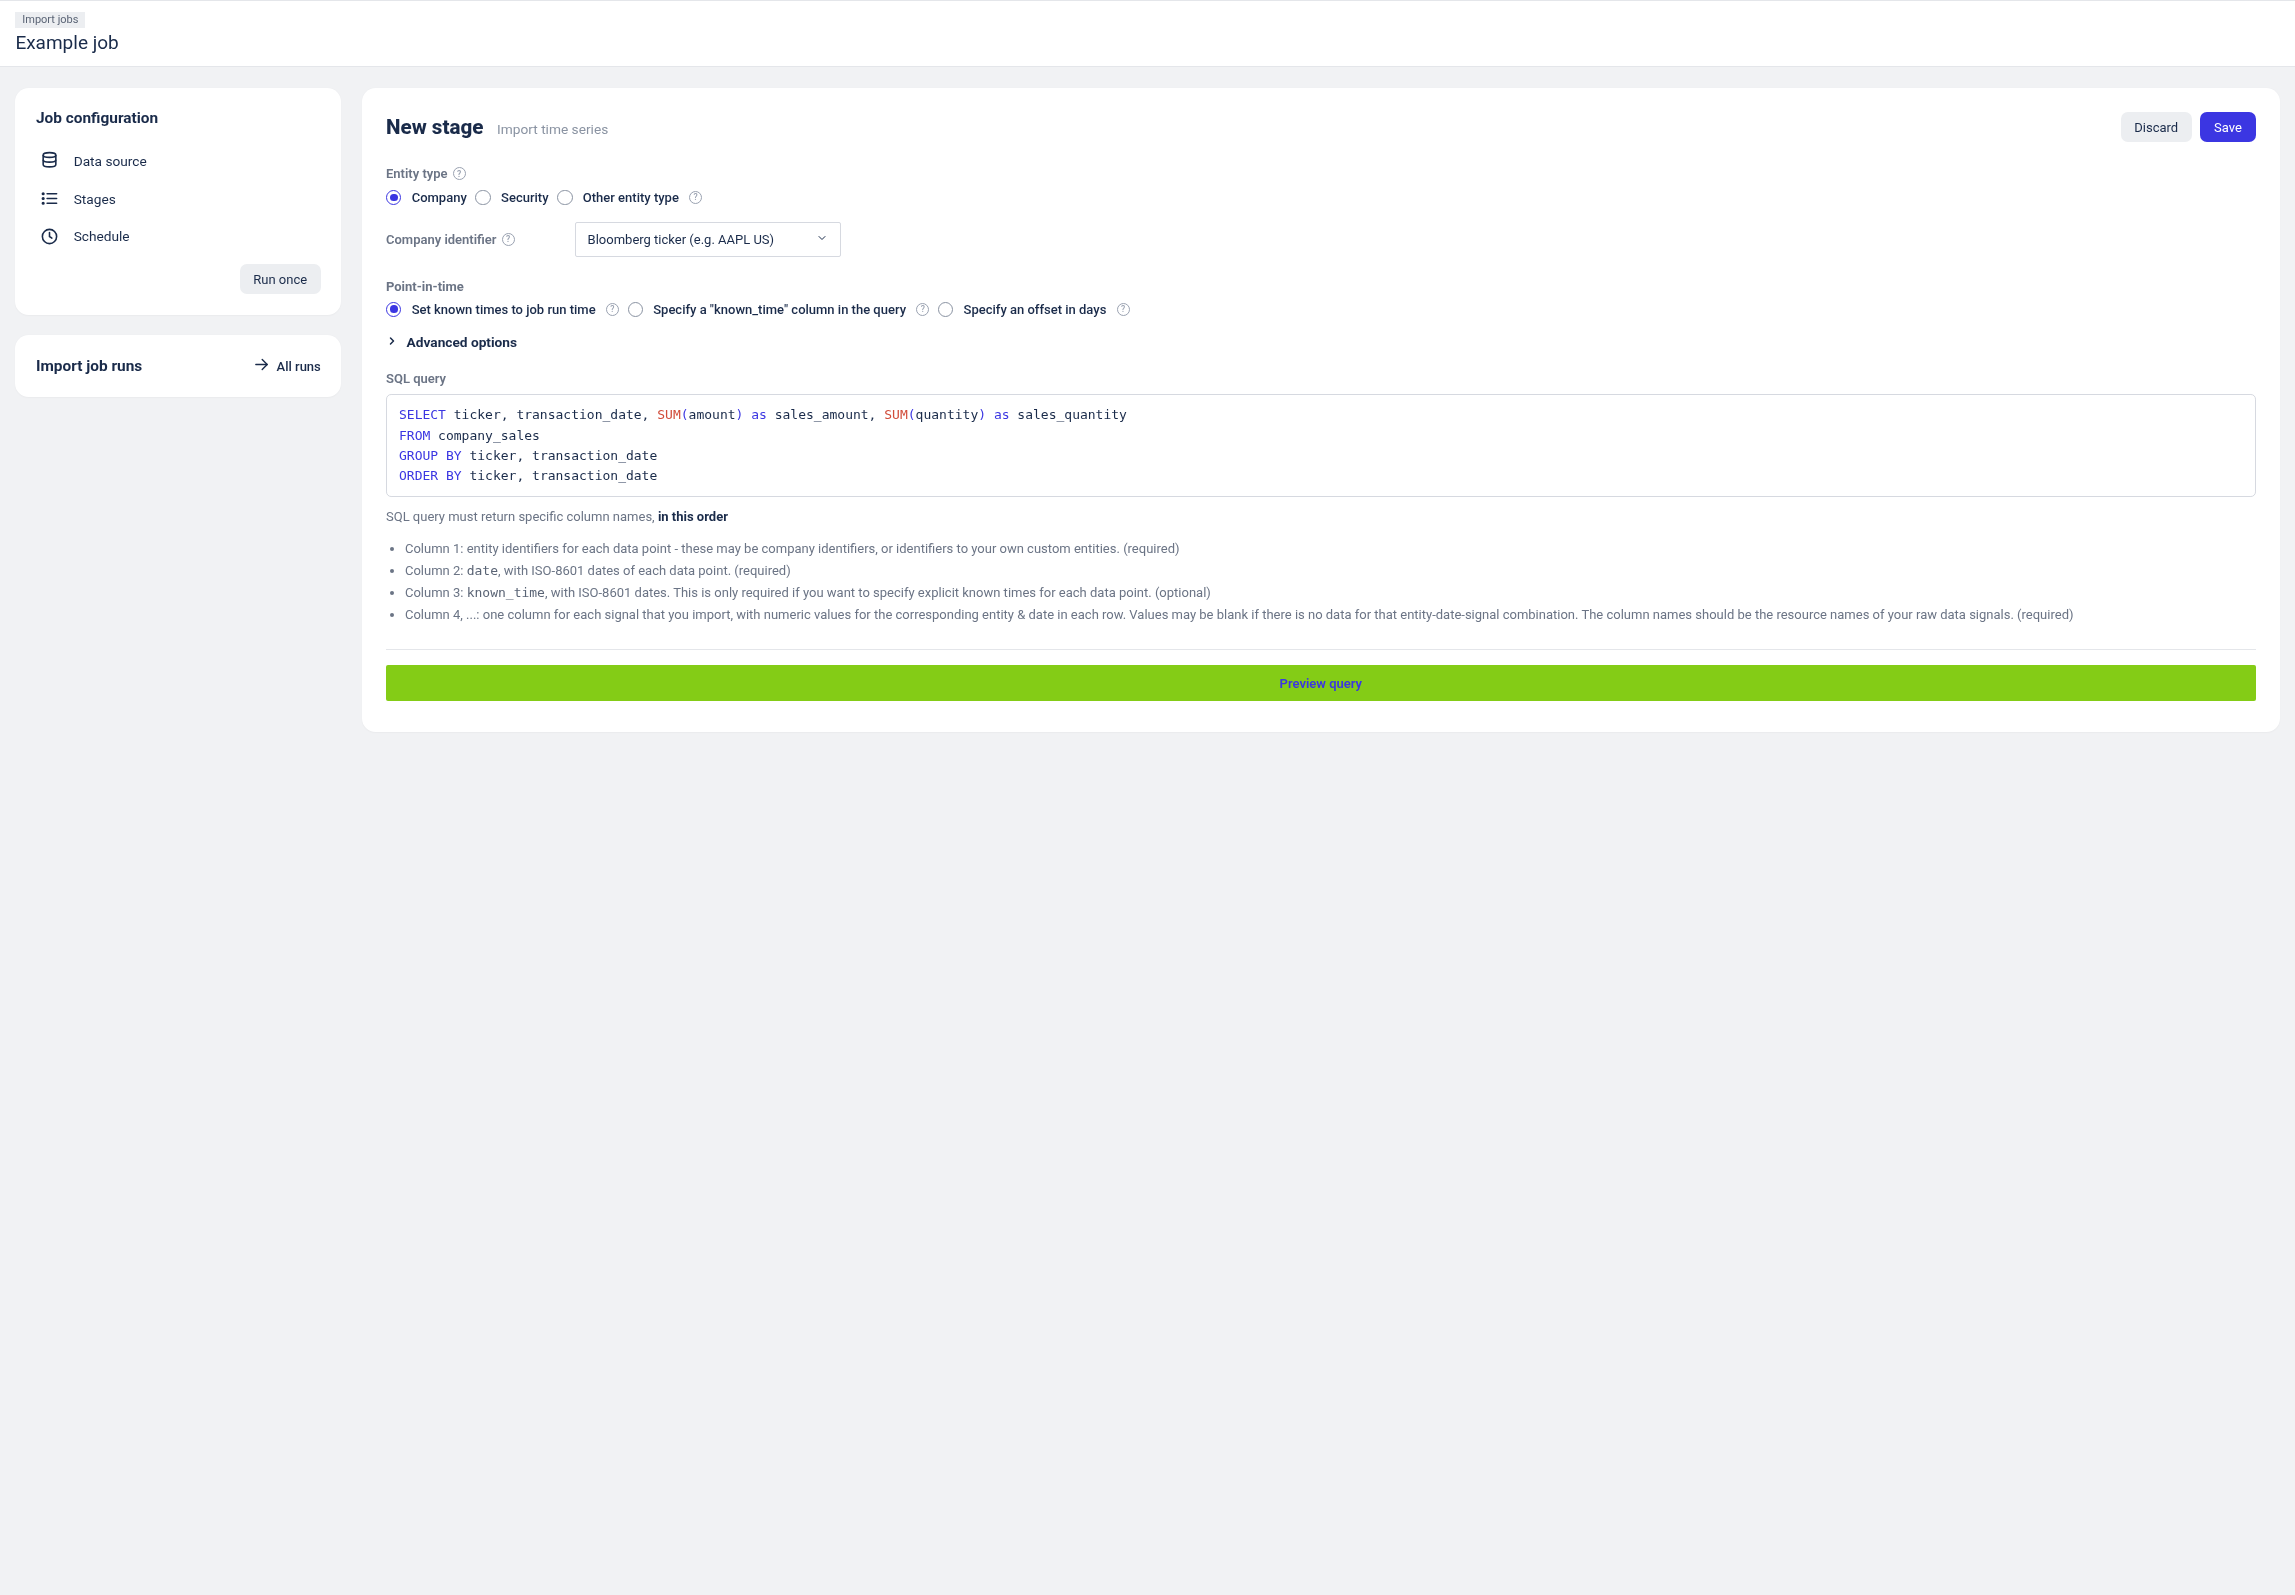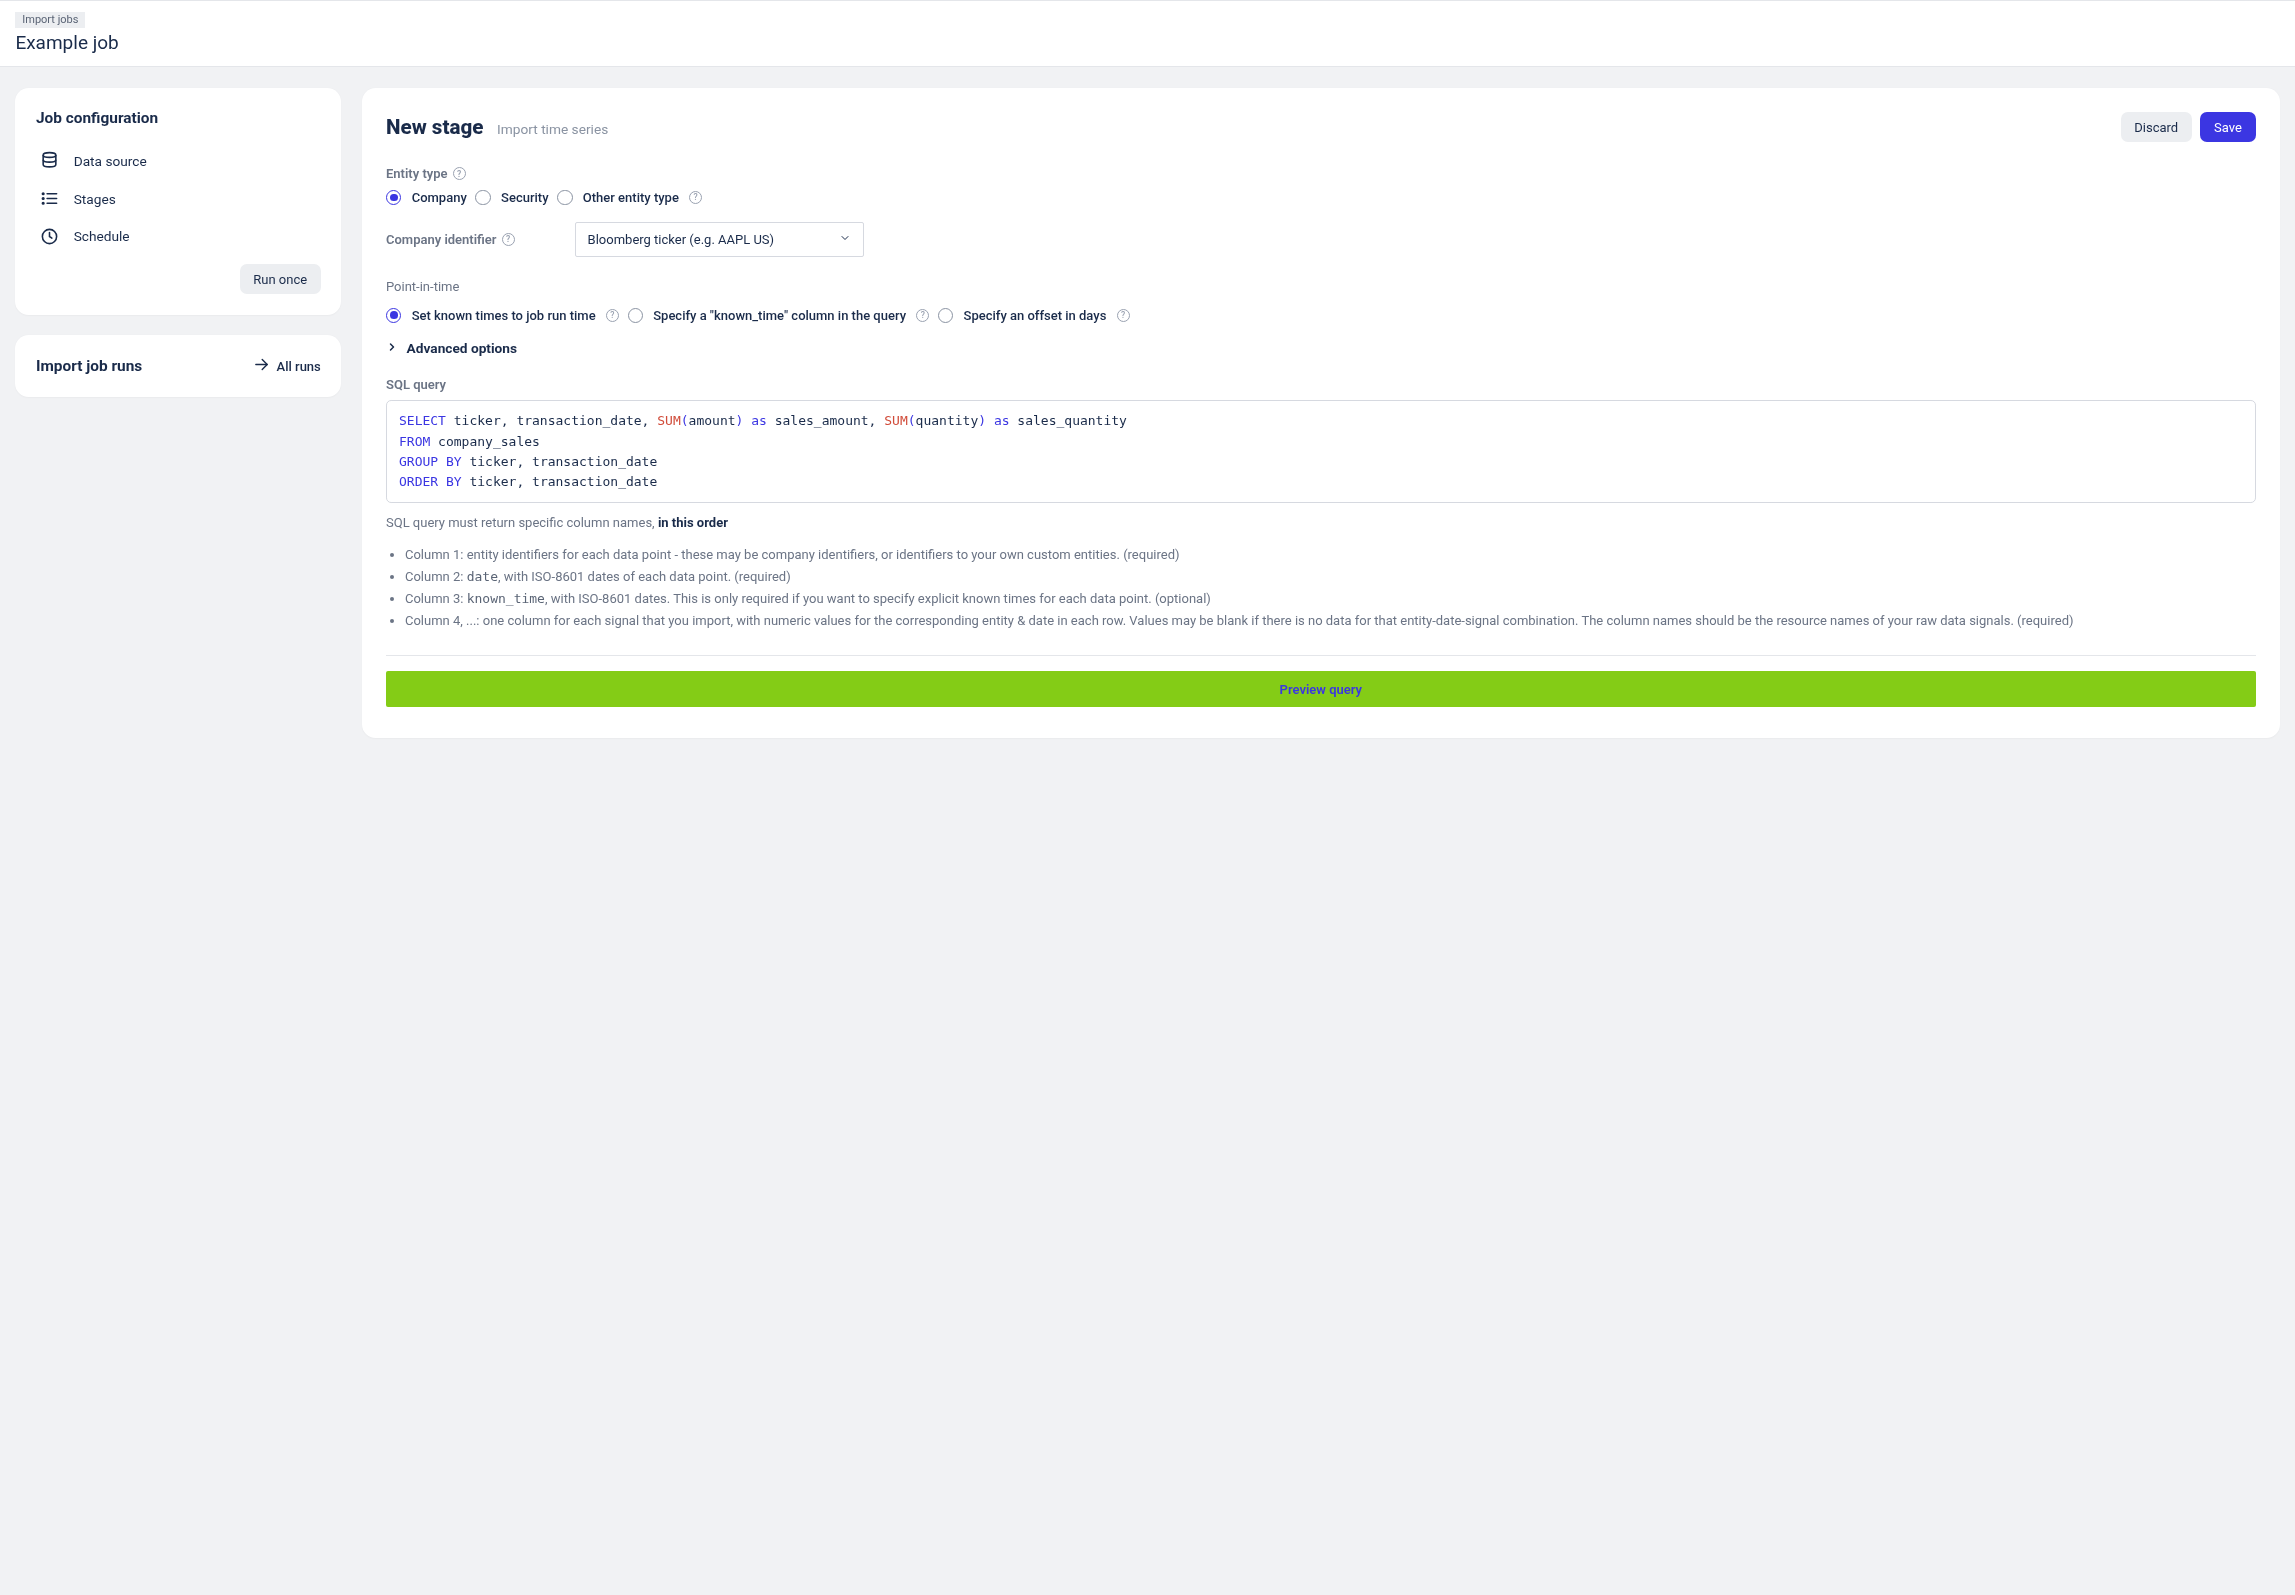--- a/index.html
+++ b/index.html
@@ -75,25 +75,25 @@
     width:15.4px; height:15.4px; border:1.7px solid #8a93a2; border-radius:50%;
     display:inline-flex; align-items:center; justify-content:center; flex:0 0 15.4px;
   }
   .radio.checked { border-color:#3b36e2; }
   .radio.checked::after { content:""; width:7.7px; height:7.7px; background:#3b36e2; border-radius:50%; }
 
   .id-row { display:flex; align-items:center; gap: 60px; margin-bottom: 22px; }
   .select {
     border:0.9px solid #d6d9e0; border-radius:2px; padding:8.6px 12px;
     display:flex; align-items:center; justify-content:space-between;
-    width: 289px; cursor:pointer; color:#1a2b4a; font-size:13px;
+    width: 266px; cursor:pointer; color:#1a2b4a; font-size:13px;
   }
   .chevron { width:12px; height:12px; }
 
-  .section-label-strong { color:#6b7485; font-weight:400; font-size:13px; margin-bottom:14px; }
+  .section-label-strong { color:#6b7485; font-weight:700; font-size:13px; margin-bottom:8px; }
 
   .advanced { display:flex; align-items:center; gap:8.6px; font-weight:700; color:#1a2b4a; cursor:pointer; margin: 5.1px 0 20.6px 0; font-size:13.7px; }
 
   .sql-box {
     border:0.9px solid #d6d9e0; border-radius:5.1px; padding:10.3px 12px;
     font-family: ui-monospace, SFMono-Regular, Menlo, Consolas, monospace;
     font-size:13px; line-height:1.55; white-space:pre; overflow:auto;
     margin-bottom: 12px;
   }
   .kw { color:#3b36e2; } .fn { color:#d14c3a; } .p { color:#3b36e2; }

